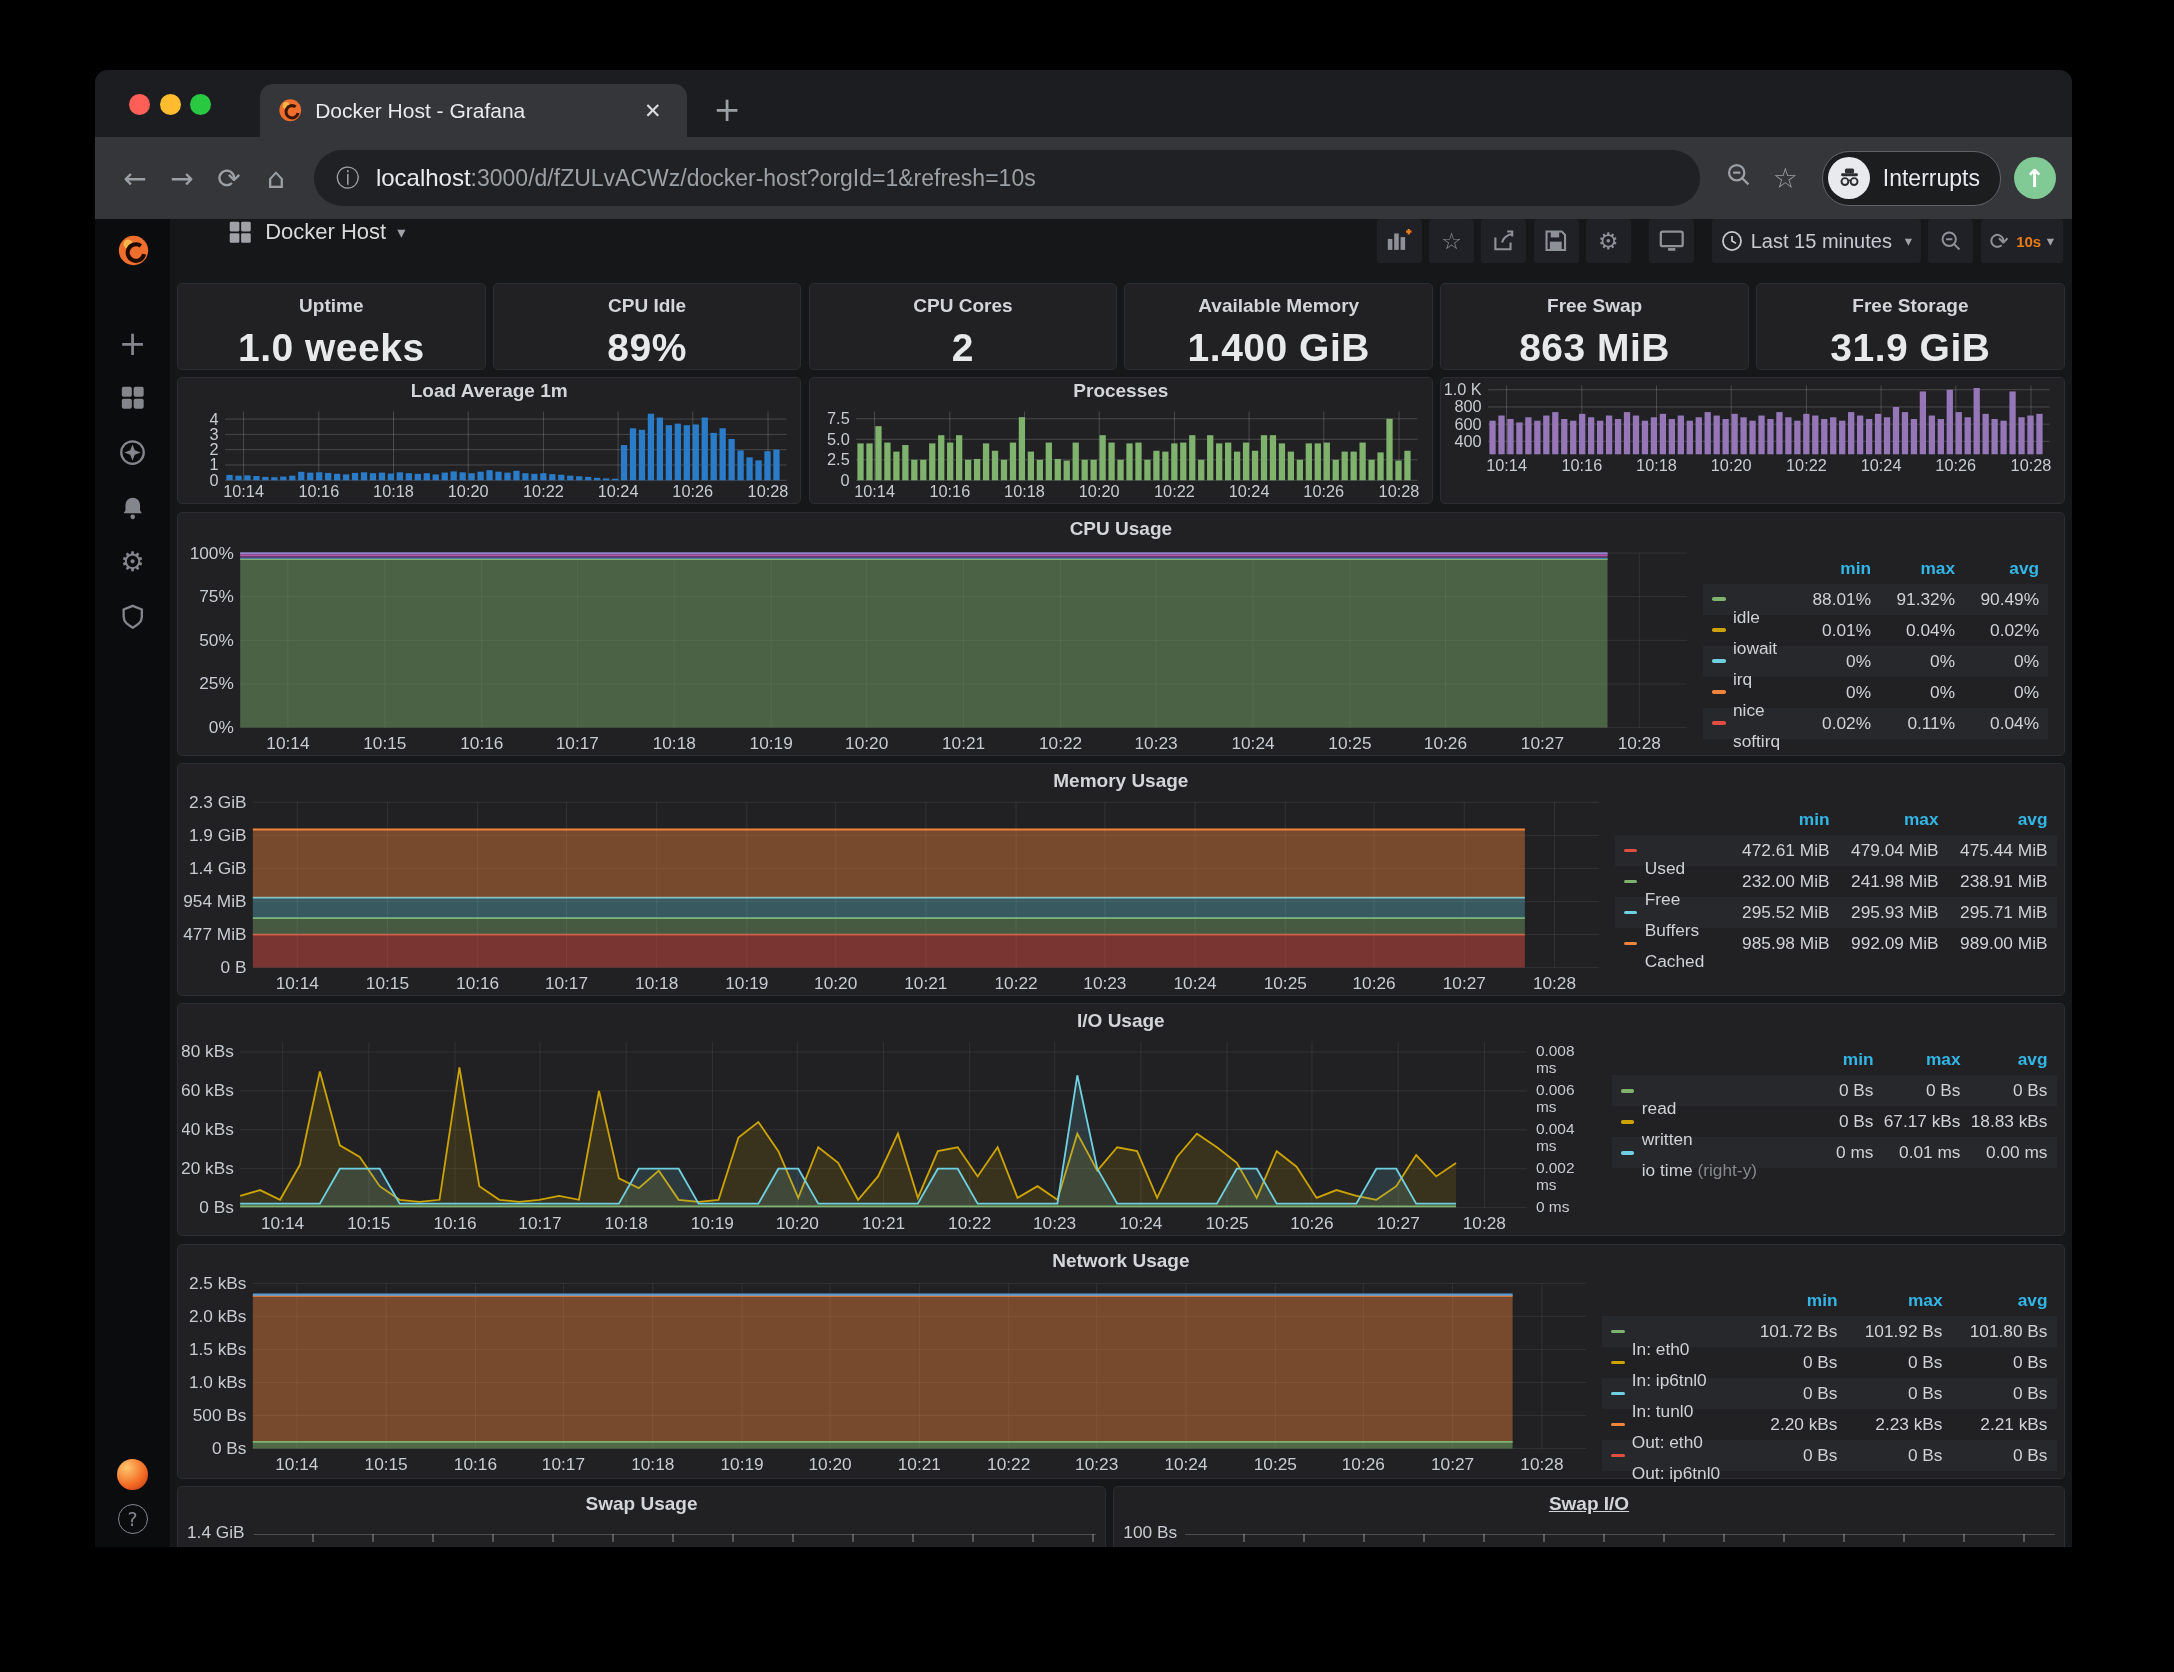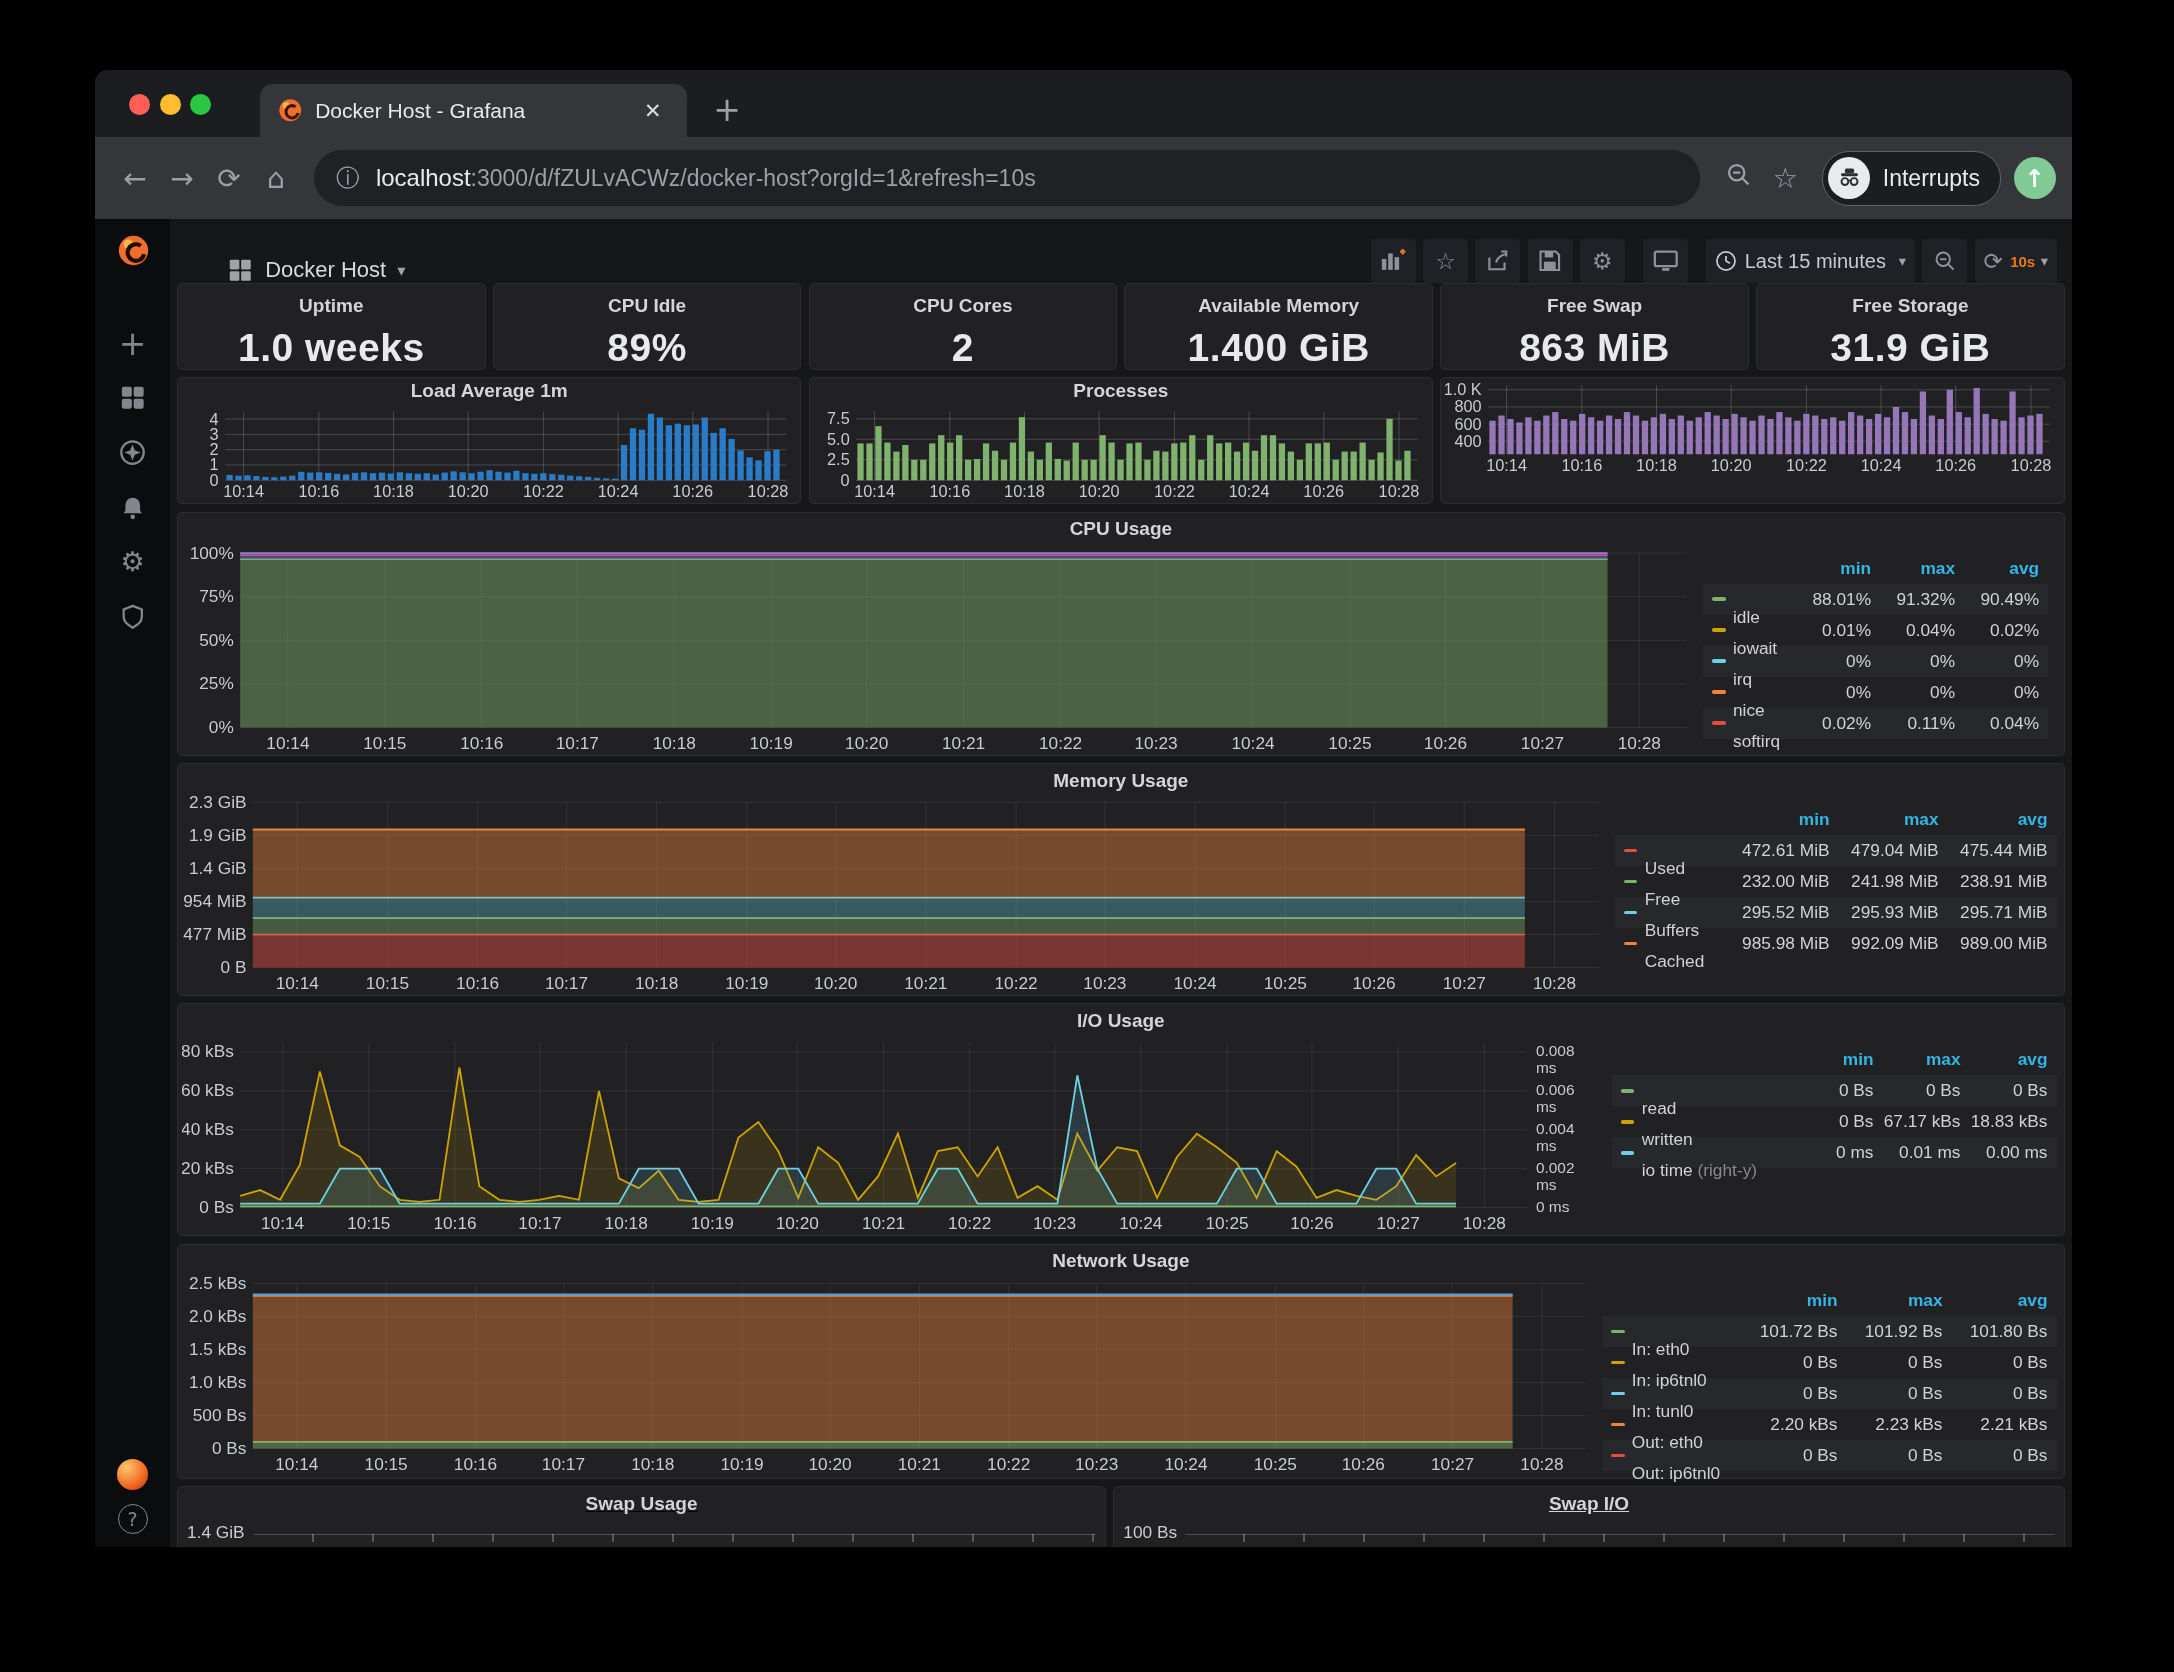--- a/index.html
+++ b/index.html
@@ -35,22 +35,22 @@
   
   .grafana{position:absolute;left:0;top:149px;right:0;bottom:0;background:#161719;}
   .sidebar{position:absolute;left:0;top:0;bottom:0;width:75px;background:#0b0c0e;}
   .side-logo{position:absolute;left:22px;top:14.5px;}
   .side-icons{position:absolute;left:0;top:109px;width:75px;display:flex;flex-direction:column;align-items:center;gap:23.6px;}
   .side-ic{width:31px;height:31px;display:flex;align-items:center;justify-content:center;color:#83878d;font-size:27px;}
   .side-bottom{position:absolute;left:0;bottom:12.7px;width:75px;display:flex;flex-direction:column;align-items:center;gap:14.5px;}
   .avatar{width:31px;height:31px;border-radius:50%;background:radial-gradient(circle at 32% 28%,#ffc66e,#f26822 60%,#b5321f);}
   .help{width:28px;height:28px;border-radius:50%;border:1.8px solid #83878d;color:#83878d;font-size:19px;
         display:flex;align-items:center;justify-content:center;}
-  .gnavbar{position:absolute;left:75px;right:0;top:0;height:64px;display:flex;align-items:flex-end;
-           padding:0 15px 0 58px;box-sizing:border-box;}
+  .gnavbar{position:absolute;left:75px;right:0;top:0;height:64px;display:flex;align-items:flex-start;
+           padding:0 9px 0 58px;box-sizing:border-box;}
   .crumb{display:flex;align-items:center;color:#d8d9da;font-size:22px;font-weight:500;}
   .crumb .caret{color:#9fa2a7;font-size:16.4px;margin-left:11px;}
   .gnav-right{margin-left:auto;display:flex;align-items:center;gap:7.3px;}
   .gbtn{height:44px;min-width:45px;background:#1f2126;border-radius:3.6px;display:flex;align-items:center;
         justify-content:center;color:#8e9298;font-size:23px;padding:0 9px;box-sizing:border-box;}
   .gbtn.spaced{margin-left:11px;}
   .timebox{gap:7.3px;display:flex;align-items:center;color:#c7cad0;font-size:20px;}
   .t10s{color:#eb7b18;font-weight:600;font-size:15px;}
   .caret2{color:#9fa2a7;font-size:14.5px;margin-left:5.5px;}
   
@@ -951,21 +951,21 @@
                     <span class="v">0 Bs</span>
                     <span class="v">0 Bs</span>
                     <span class="v">0 Bs</span>
                   </div>
                 </div>
           </div>
         </div>
       </div>
 
       <div class="row">
-        <div class="panel stub" style="width:929px;flex:0 0 auto;text-decoration:underline;">
+        <div class="panel stub" style="width:929px;flex:0 0 auto;">
           <div class="ptitle" style="margin-top:3.6px;">Swap Usage</div>
           <div class="stub-ylabel">1.4 GiB</div>
           <div class="stub-grid"></div>
         </div>
         <div class="panel stub stub-right" style="flex:1;">
           <div class="ptitle" style="margin-top:3.6px;text-decoration:underline;">Swap I/O</div>
           <div class="stub-ylabel">100 Bs</div>
           <div class="stub-grid"></div>
         </div>
       </div>

